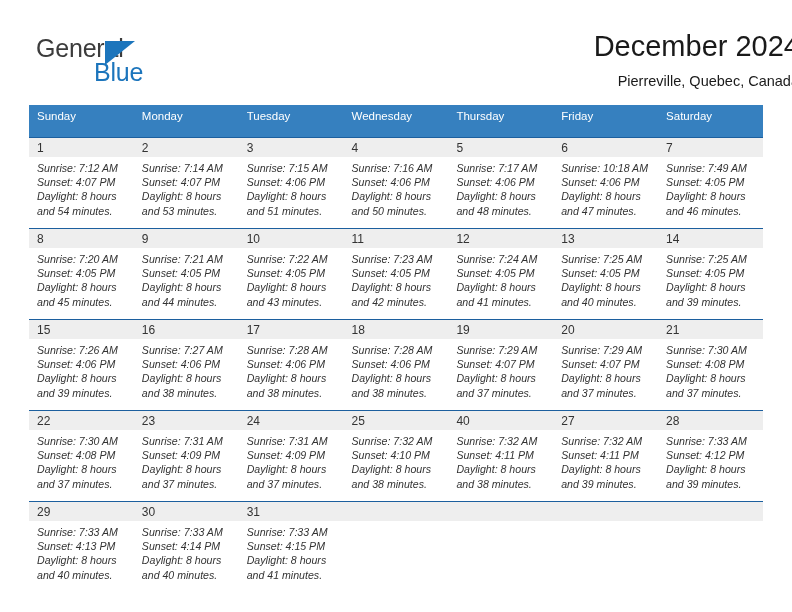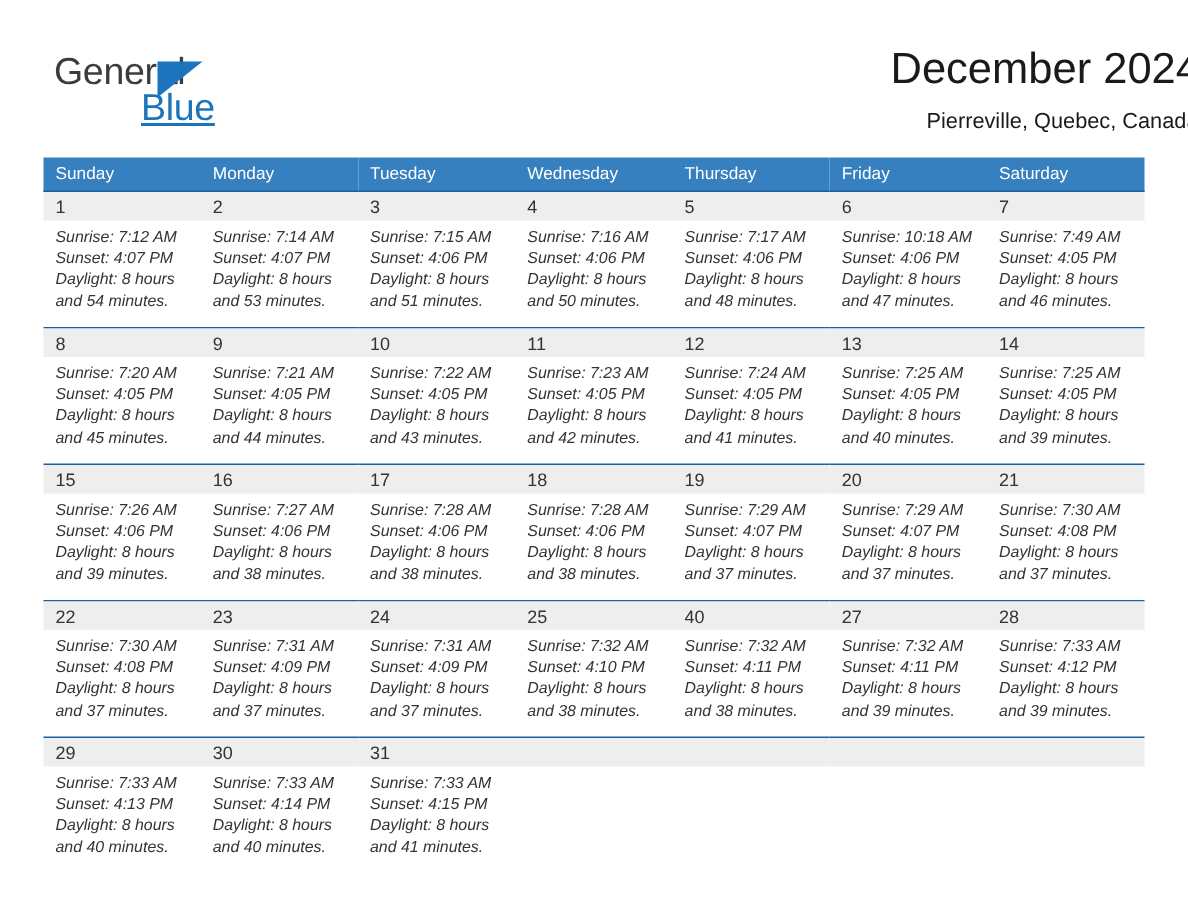--- a/index.html
+++ b/index.html
@@ -58,21 +58,20 @@
     border-bottom: 24px solid transparent;
   }
   .logo-blue {
     position: absolute;
     left: 58px;
     top: 24px;
     font-size: 25px;
     color: #1c75bc;
     letter-spacing: -0.2px;
     font-family: "Liberation Sans", sans-serif;
-    text-decoration: underline;
   }
 
   .title-block {
     position: absolute;
     right: 36px;
     top: 28px;
     text-align: right;
   }
   .cal-title {
     font-size: 29px;
@@ -99,21 +98,21 @@
     width: 734px;
     border-collapse: collapse;
     table-layout: fixed;
   }
   .calendar th {
     background: #3680bf;
     color: #ffffff;
     font-size: 11.5px;
     font-weight: normal;
     text-align: left;
-    padding: 5px 0 5px 8px;
+    padding: 5px 0 15px 8px;
     height: 19px;
     box-sizing: border-box;
     border: none;
   }
   .calendar td {
     vertical-align: top;
     padding: 0;
     border: none;
     border-top: 1px solid #1c5f9e;
     height: 90px;

